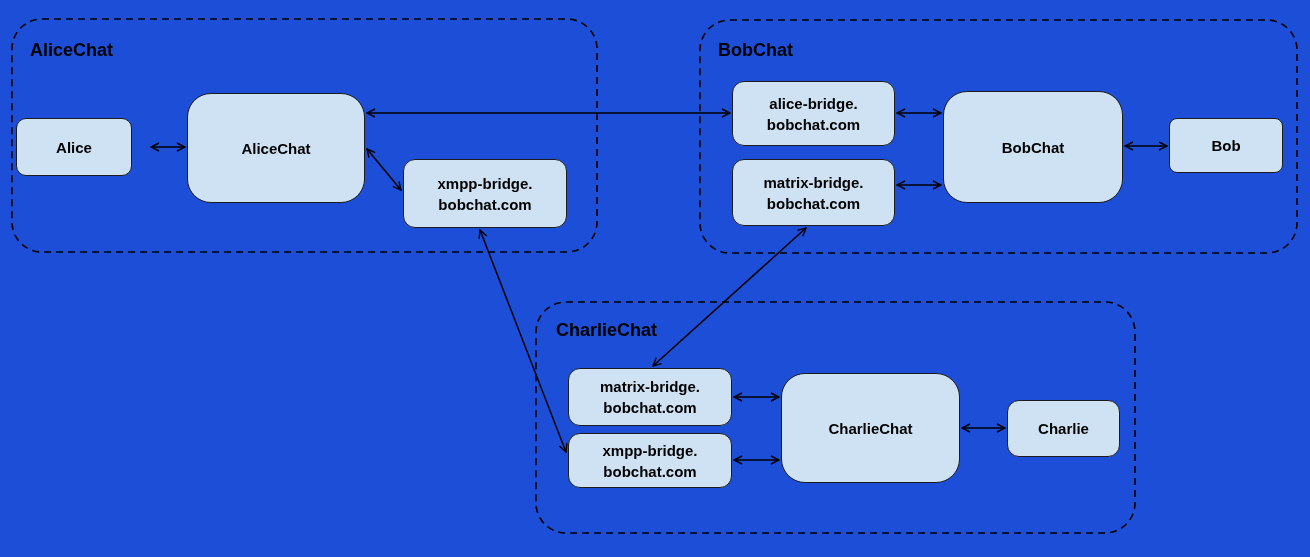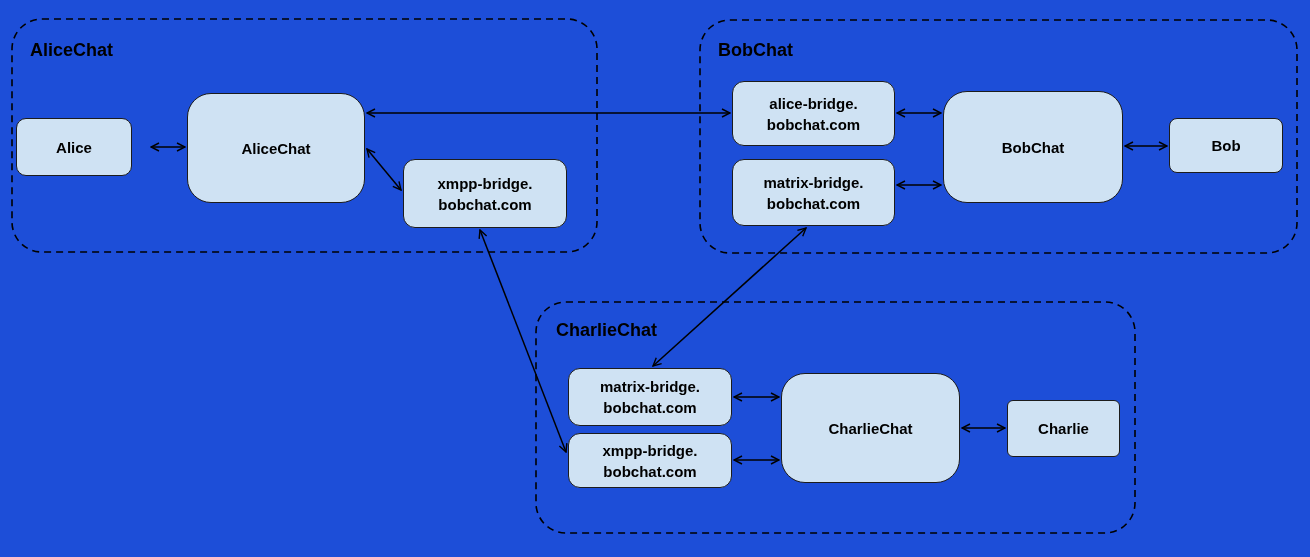--- a/index.html
+++ b/index.html
@@ -107,17 +107,17 @@
         <div class="line">matrix-bridge.</div>
         <div class="line">bobchat.com</div>
       </div>
       <div class="node" style="left: 568px; top: 433px; width: 164px; height: 55px; border-radius: 12px;">
         <div class="line">xmpp-bridge.</div>
         <div class="line">bobchat.com</div>
       </div>
       <div class="node" style="left: 781px; top: 373px; width: 179px; height: 110px; border-radius: 24px;">
         <div class="line">CharlieChat</div>
       </div>
-      <div class="node" style="left: 1007px; top: 400px; width: 113px; height: 57px; border-radius: 6px;">
+      <div class="node" style="left: 1007px; top: 400px; width: 113px; height: 57px; border-radius: 12px;">
         <div class="line">Charlie</div>
       </div>
     </div>
 </div>
 
 </body></html>

